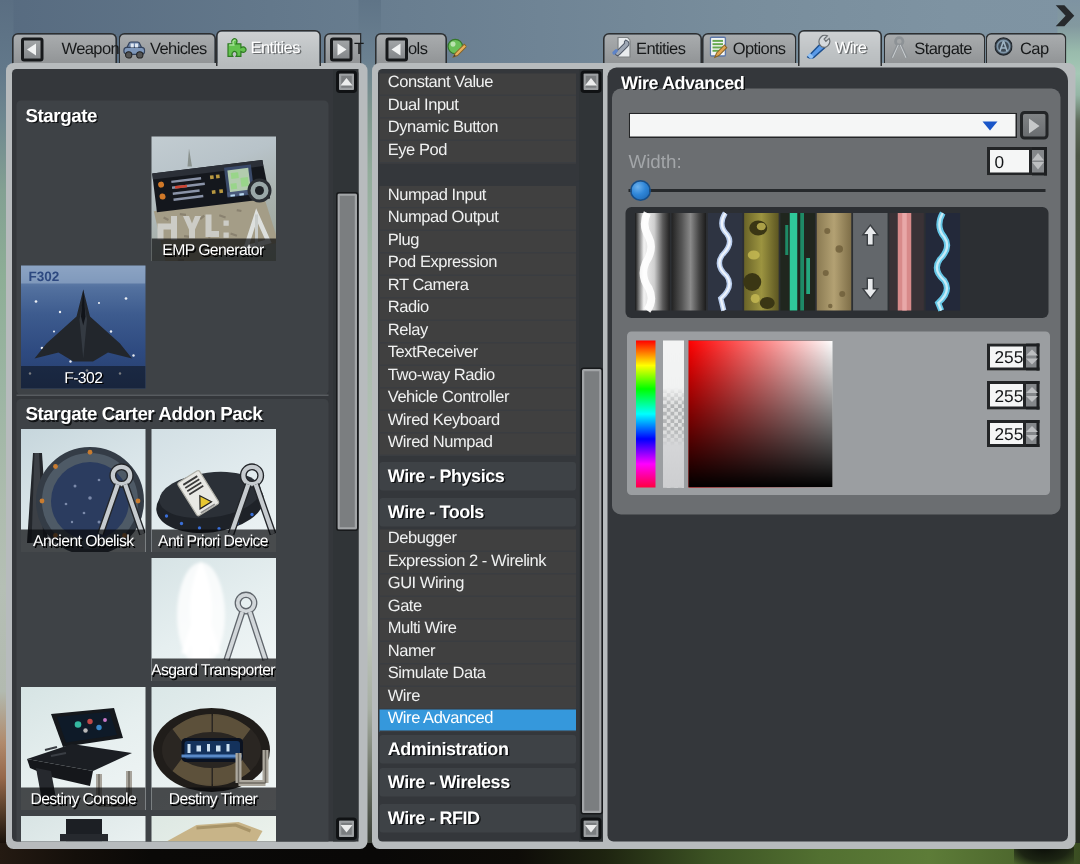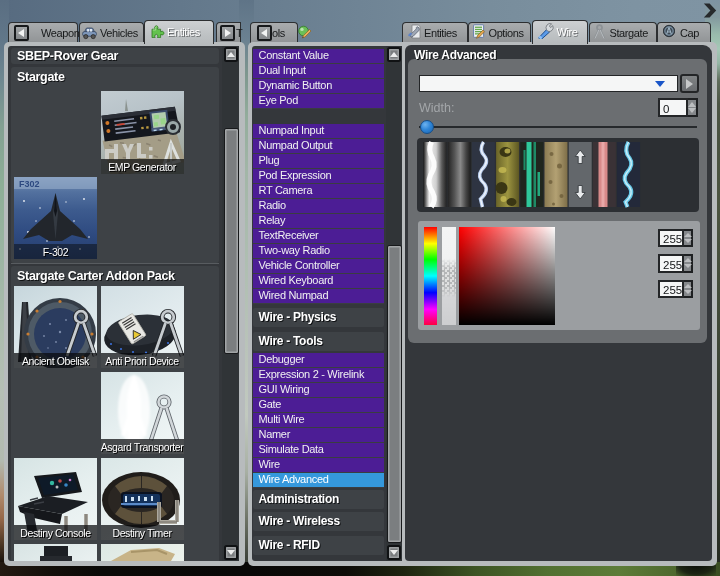--- a/index.html
+++ b/index.html
@@ -26,21 +26,21 @@
 .cathead{font-weight:bold;font-size:12.5px;letter-spacing:-0.3px;color:#fff;text-shadow:1px 1px 0 #101214;padding:3px 0 0 6px}
 .icon{position:absolute;width:83px;height:83px;overflow:hidden}
 .ilabel{position:absolute;left:0;right:0;bottom:0;height:15px;background:rgba(8,10,12,0.72);color:#fff;font-size:10.5px;letter-spacing:-0.4px;text-shadow:1px 1px 0 #000;display:flex;align-items:center;justify-content:center;white-space:nowrap}
 
 .sbtrack{position:absolute;background:#303437;width:16.5px}
 .sbbtn{position:absolute;width:14.5px;height:15px;background:#7b7e80;border:2px solid #101214;border-radius:2.5px;box-shadow:inset 0 0 0 1.5px #9da0a2;display:flex;align-items:center;justify-content:center}
 .sbgrip{position:absolute;width:15px;background:#7b7e80;border:1.5px solid #17191b;border-radius:2px;box-shadow:inset 0 0 0 1.5px #a2a5a7}
 .tUp{width:0;height:0;border-style:solid;border-width:0 4.5px 5.5px 4.5px;border-color:transparent transparent #eceded transparent}
 .tDn{width:0;height:0;border-style:solid;border-width:5.5px 4.5px 0 4.5px;border-color:#eceded transparent transparent transparent}
 
-.trow{position:absolute;left:252.5px;width:131.5px;height:15px;background:#4c1d95;border-bottom:1.5px solid #3a3d41;color:#f0f1f1;font-size:11px;letter-spacing:-0.3px;line-height:13.5px;padding-left:6px;white-space:nowrap}
+.trow{position:absolute;left:252.5px;width:131.5px;height:15px;background:#404040;border-bottom:1.5px solid #3a3d41;color:#f0f1f1;font-size:11px;letter-spacing:-0.3px;line-height:13.5px;padding-left:6px;white-space:nowrap}
 .thead{position:absolute;left:252.5px;width:131.5px;height:19px;background:#3e4246;border-radius:2px;color:#fff;font-weight:bold;font-size:12px;letter-spacing:-0.3px;text-shadow:1px 1px 0 #101214;line-height:19px;padding-left:6px;white-space:nowrap}
 .trow.sel{background:#3598dc;color:#fff}
 
 #wa{left:405px;top:45px;width:307px;height:516px;background:#34373b;border-radius:6px 9px 4px 4px}
 #wainner{left:408px;top:59px;width:299px;height:284px;background:#6b6e71;border-radius:6px}
 .whitebox{position:absolute;background:#f5f6f6;border:1.5px solid #232527}
 .spinbtns{position:absolute;background:#84878a;border:2px solid #1e2022;border-left:none;display:flex;flex-direction:column;align-items:center;justify-content:space-evenly}
 .stU{width:0;height:0;border-style:solid;border-width:0 4.5px 5px 4.5px;border-color:transparent transparent #bcbec0 transparent}
 .stD{width:0;height:0;border-style:solid;border-width:5px 4.5px 0 4.5px;border-color:#bcbec0 transparent transparent transparent}
 </style></head>
@@ -118,23 +118,20 @@
       <path d="M5.9 5.9 L2 14.5 M7.1 5.9 L11 14.5" stroke="#c9cdd0" stroke-width="0.7" fill="none"></path>
     </svg>
 <svg class="abs" style="left:663px;top:24px;z-index:4" width="12" height="14" viewBox="0 0 12 14">
       <circle cx="6" cy="7" r="5.7" fill="#3e4a55" stroke="#20262c" stroke-width="0.8"></circle>
       <circle cx="6" cy="7" r="4.1" fill="none" stroke="#7e95a8" stroke-width="1.1"></circle>
       <path d="M6 3.4 L3.6 10.2 M6 3.4 L8.4 10.2 M4.4 8 L7.6 8" stroke="#9fb4c4" stroke-width="1.1" fill="none"></path>
     </svg>
 
 <div class="frame" style="left:4px;top:42px;width:241px;height:524px"></div>
 <div class="dark" style="left:8px;top:45.5px;width:231px;height:515.5px"></div>
-<div class="cat" style="top:47.5px;height:16px">
-      <div class="cathead" style="padding-top:1px;font-size:12.5px">SBEP-Rover Gear</div>
-    </div>
 <div class="cat" style="top:66.5px;height:196px">
       <div class="cathead">Stargate</div>
     </div>
 <div class="abs" style="left:11px;top:263px;width:207.5px;height:1px;background:#585c60"></div>
 <div class="cat" style="top:266px;height:295px;border-radius:3px 3px 0 0">
       <div class="cathead">Stargate Carter Addon Pack</div>
     </div>
 
 <div class="icon" style="left:100.5px;top:91px;background:linear-gradient(160deg,#c2ccd1 0%,#b8c3c9 30%,#a9b2ae 60%,#9aa396 100%)">
   <svg width="83" height="83" viewBox="0 0 83 83" style="position:absolute;left:0;top:0">

